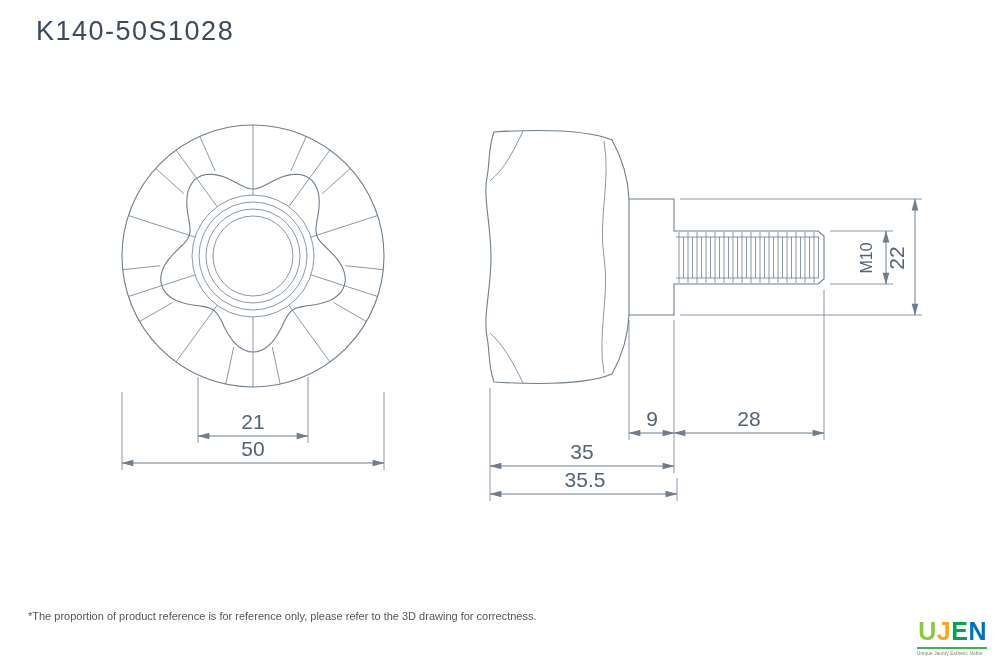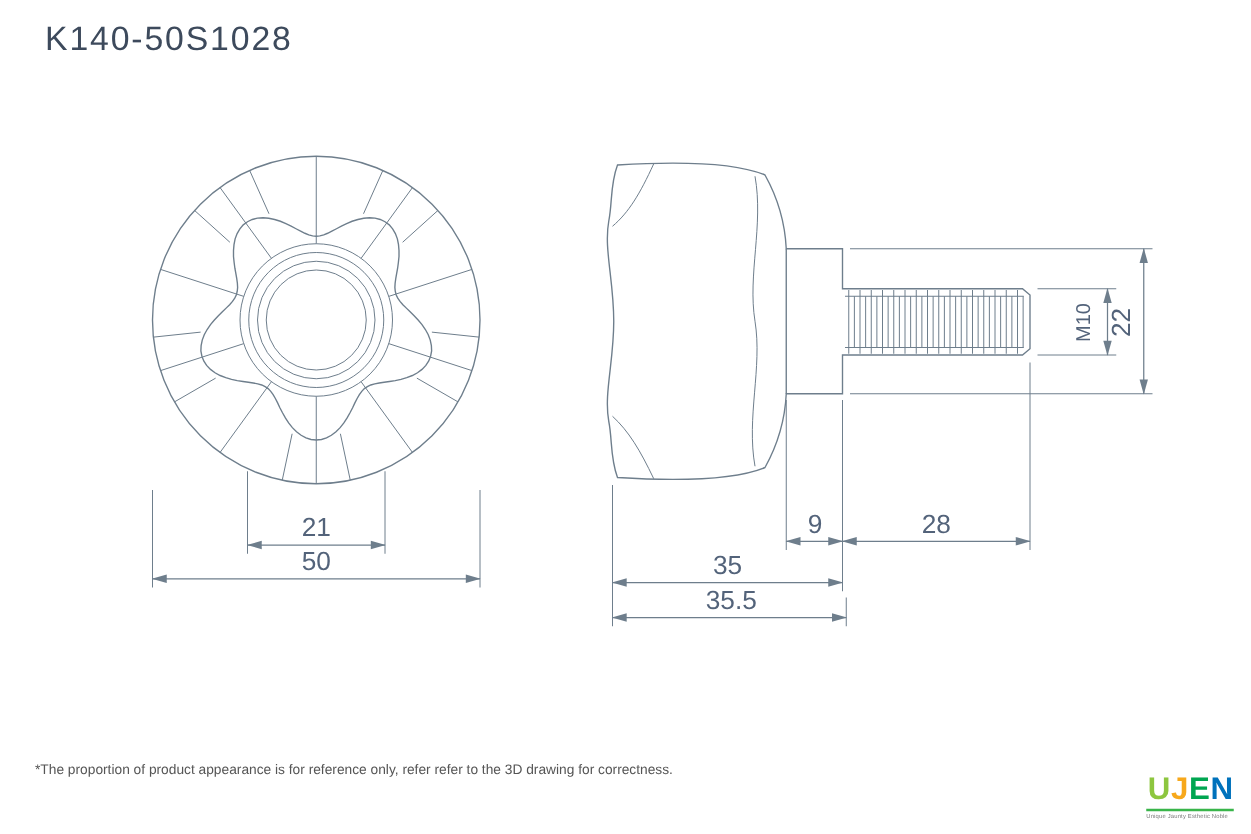--- a/index.html
+++ b/index.html
@@ -173,20 +173,20 @@
     <text class="dim small" transform="rotate(-90,872,258)" x="872" y="258">M10</text>
 
     <line class="ext" x1="680" y1="199" x2="922" y2="199"></line>
     <line class="ext" x1="680" y1="315" x2="922" y2="315"></line>
     <line class="dim-line" x1="915" y1="199" x2="915" y2="315" marker-start="url(#arr)" marker-end="url(#arr)"></line>
     <text class="dim" transform="rotate(-90,904,258)" x="904" y="258">22</text>
   </g>
 </svg>
 
 <div class="notes">
-  <div class="note-en">*The proportion of product appearance is for reference only, refer refer to the 3D drawing for correctness.</div>
+  <div class="note-en">*The proportion of product reference is for reference only, please refer to the 3D drawing for correctness.</div>
 </div>
 
 <div class="logo">
   <div class="logo-letters"><span style="color: rgb(141, 198, 63);">U</span><span style="color: rgb(247, 168, 27);">J</span><span style="color: rgb(0, 166, 81);">E</span><span style="color: rgb(0, 114, 188);">N</span></div>
   <div class="logo-bar" style="background: rgb(57, 181, 74);"></div>
   <div class="logo-tagline">Unique Jaunty Esthetic Noble</div>
 </div>
 
 </body></html>

